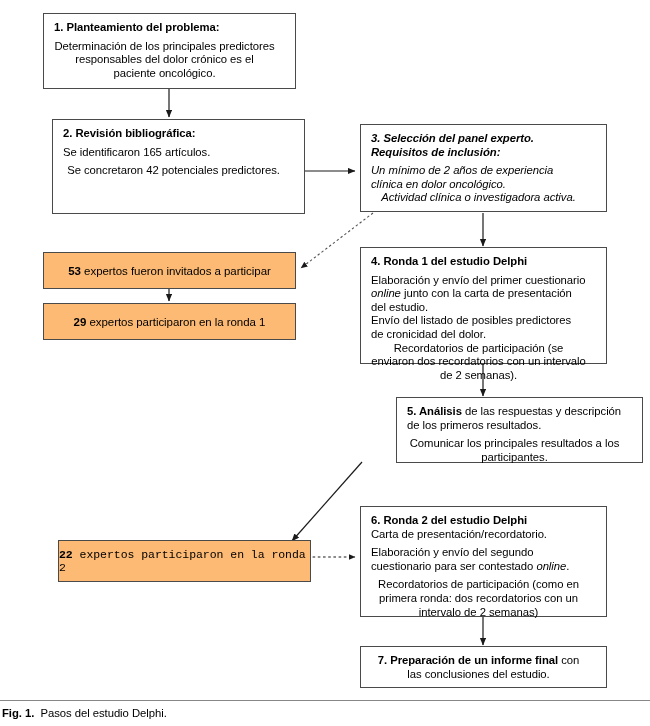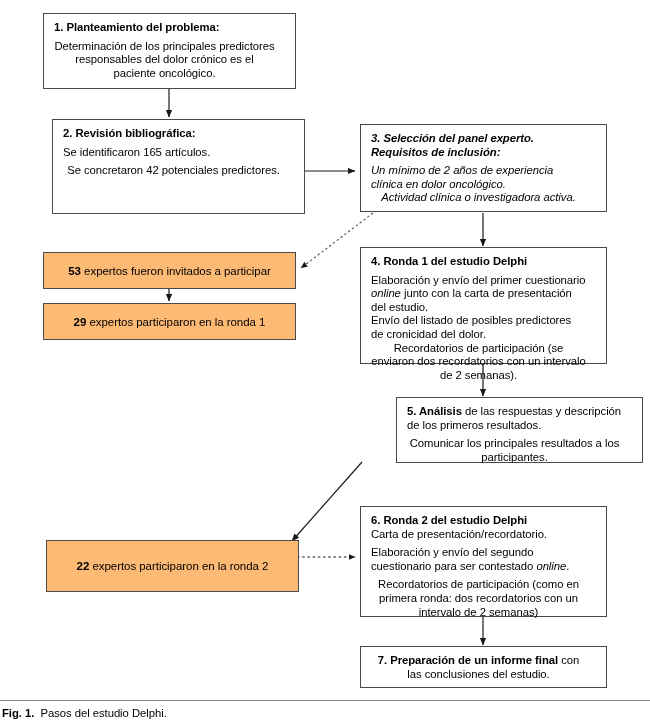--- a/index.html
+++ b/index.html
@@ -171,21 +171,21 @@
   </div>
 
   <div class="onebox" style="left:43px; top:252px; width:253px; height:37px;">
     <span><span class="b">53</span><span> expertos fueron invitados a participar</span></span>
   </div>
 
   <div class="onebox" style="left:43px; top:303px; width:253px; height:37px;">
     <span><span class="b">29</span><span> expertos participaron en la ronda 1</span></span>
   </div>
 
-  <div class="onebox" style="left:46px; top:540px; width:253px; height:52px;">
+  <div class="onebox" style="left:58px; top:540px; width:253px; height:42px;font-family:Liberation Mono, monospace;">
     <span><span class="b">22</span><span> expertos participaron en la ronda 2</span></span>
   </div>
 
   <div class="caption-rule"></div>
   <div class="caption">
     <span class="b">Fig. 1.</span><span>&nbsp;&nbsp;</span><span>Pasos del estudio Delphi.</span>
   </div>
 
 </div>
 

